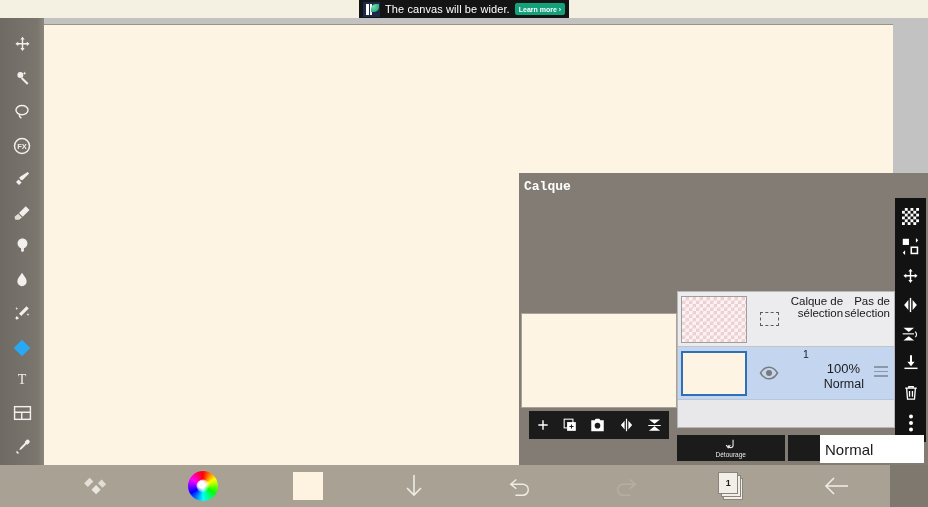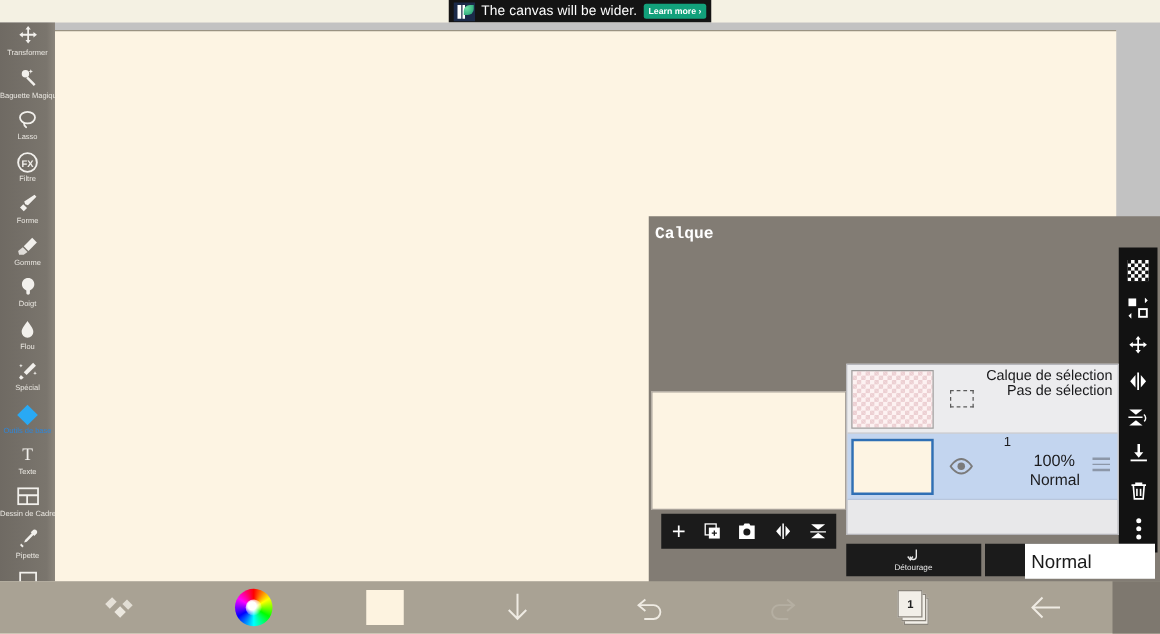--- a/index.html
+++ b/index.html
@@ -56,20 +56,21 @@
 
   
   .tool {
     position: relative; width: 44px; height: 33.5px;
     display: flex; flex-direction: column; align-items: center; justify-content: flex-start;
     padding-top: 2px; cursor: pointer;
   }
   .tool .glyph {
     height: 19px; display: flex; align-items: flex-start; justify-content: center;
     color: #f2f0ec;
+    margin-top: 16px;
   }
   .tool .tlabel {
     font-size: 6px; color: #eae7e1; line-height: 8px; text-align: center;
     width: 44px; white-space: nowrap; overflow: hidden;
   }
   .tool.active .tlabel { color: #2f86d8; }
 
   
   .layer-panel {
     position: absolute; left: 519px; top: 155px; width: 409px; height: 312px;
@@ -111,21 +112,21 @@
     border: 1px solid #9e9e9e;
     background-color: #fdf2f2;
     background-image:
       linear-gradient(45deg, #eccfd2 25%, transparent 25%, transparent 75%, #eccfd2 75%),
       linear-gradient(45deg, #eccfd2 25%, transparent 25%, transparent 75%, #eccfd2 75%);
     background-size: 7px 7px;
     background-position: 0 0, 3.5px 3.5px;
   }
   .sel-mid { width: 36px; display: flex; align-items: center; justify-content: center; }
   .sel-rect { width: 19px; height: 14px; border: 1.5px dashed #5b5b5b; }
-  .sel-text { flex: 1; display: flex; flex-direction: column; padding: 3px 4px 5px 0; }
+  .sel-text { flex: 1; display: flex; flex-direction: row; justify-content: space-between; padding: 3px 4px 5px 0; }
   .sel-title { font-size: 11.5px; color: #18181a; text-align: right; }
   .sel-sub { font-size: 11.5px; color: #18181a; text-align: right; }
 
   .row-layer {
     position: relative; height: 53px; background: #c3d5ef; display: flex;
     border-bottom: 1px solid #b8c6dc;
   }
   .layer-thumb {
     width: 66px; height: 45px; margin: 4px 4px 0 3px;
     background: #fdf4e3; border: 2.5px solid #2f6fb5;

